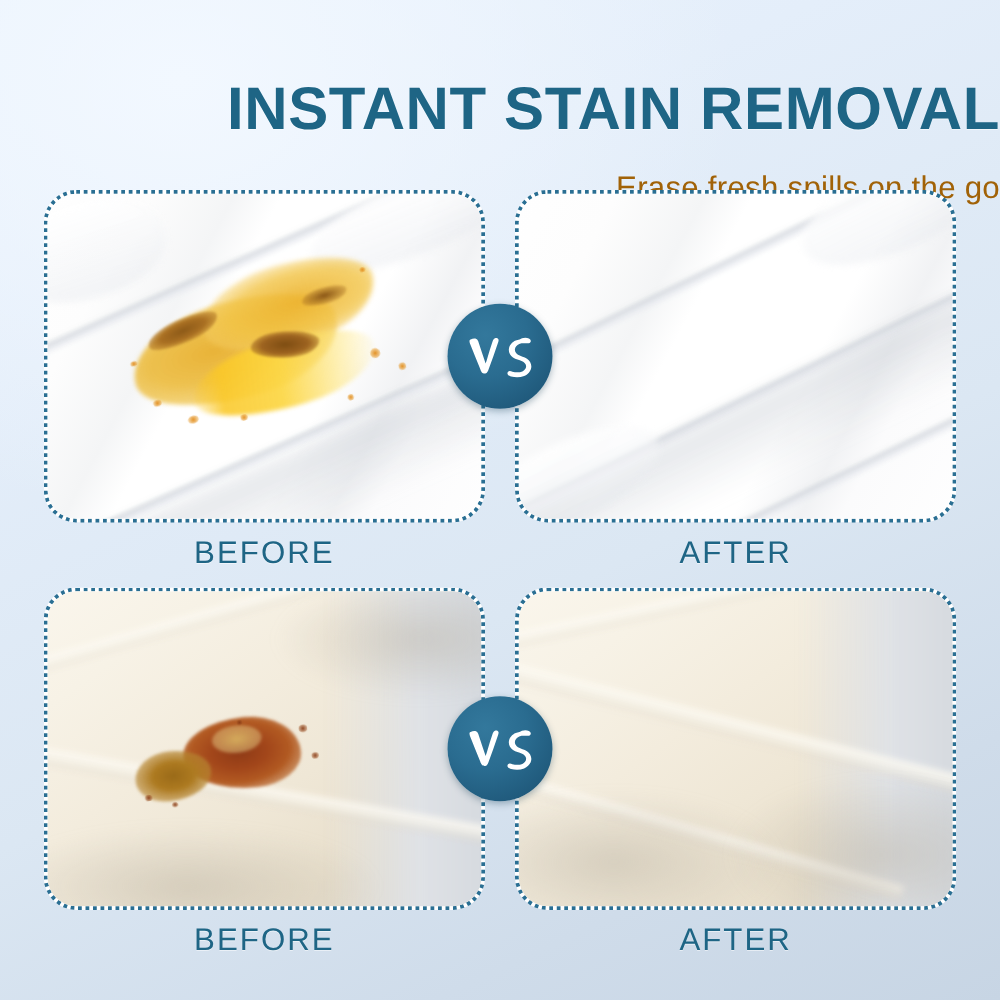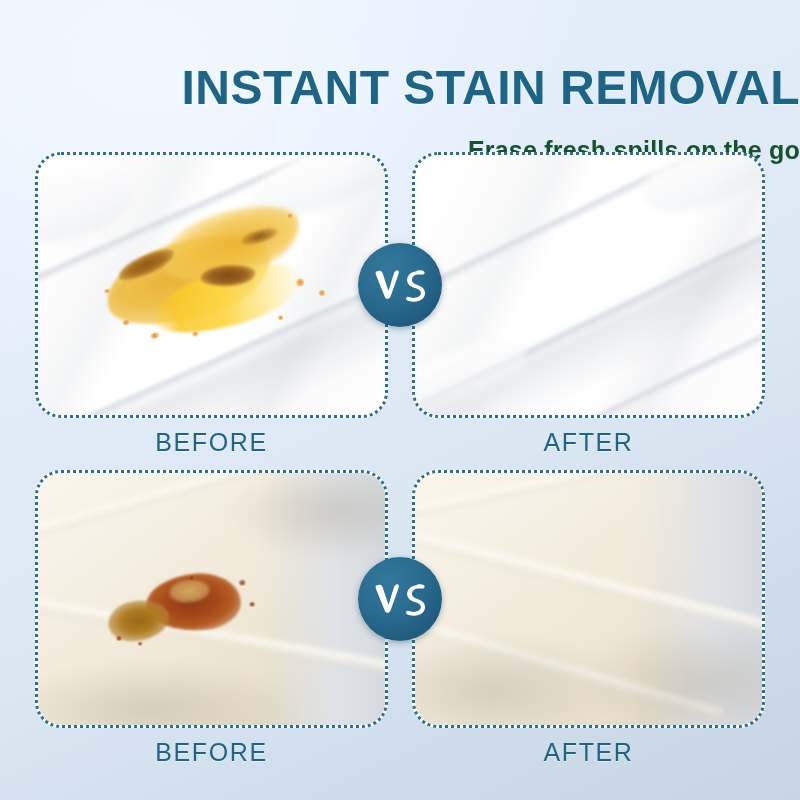--- a/index.html
+++ b/index.html
@@ -43,22 +43,22 @@
     color: #1e6585;
     line-height: 1;
     white-space: nowrap;
     text-shadow: 0 1px 0 rgba(255,255,255,0.55);
   }
 
   .subtitle {
     position: absolute;
     top: 110px; left: 0; right: 0;
     font-size: 25px;
-    font-weight: 700;
-    color: #14532d;
+    font-weight: 400;
+    color: #a16207;
     line-height: 1;
     letter-spacing: 0.2px;
   }
 
   
   .compare-row {
     position: absolute;
     left: 35px;
     width: 730px;
   }

